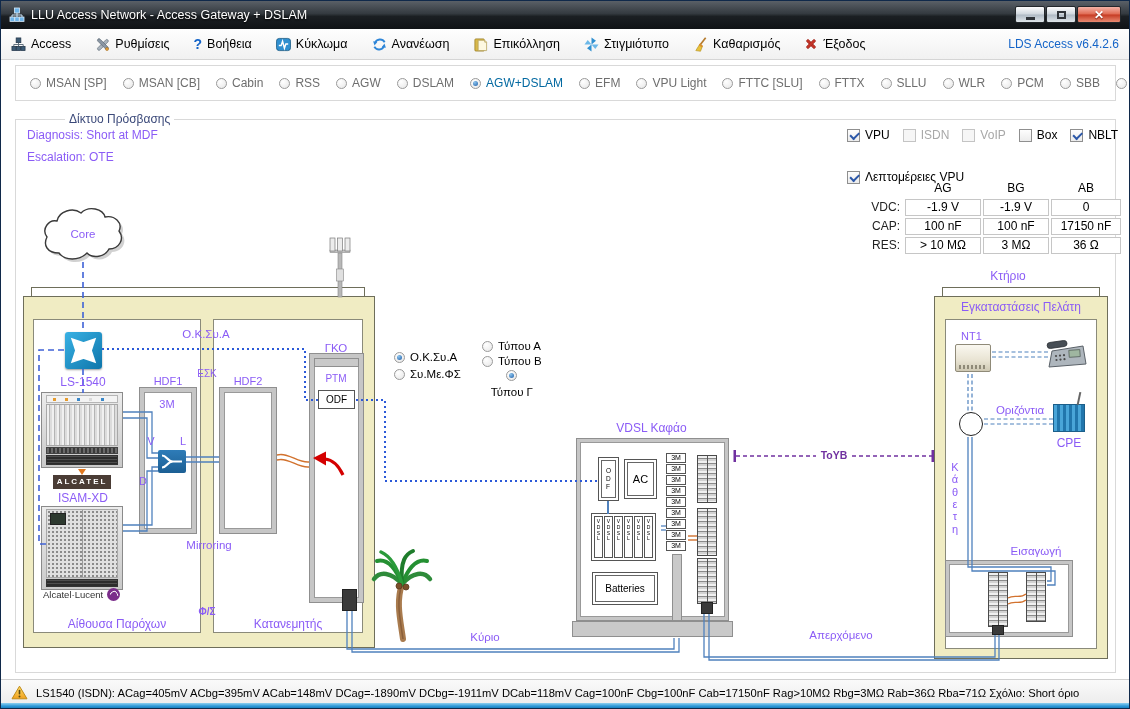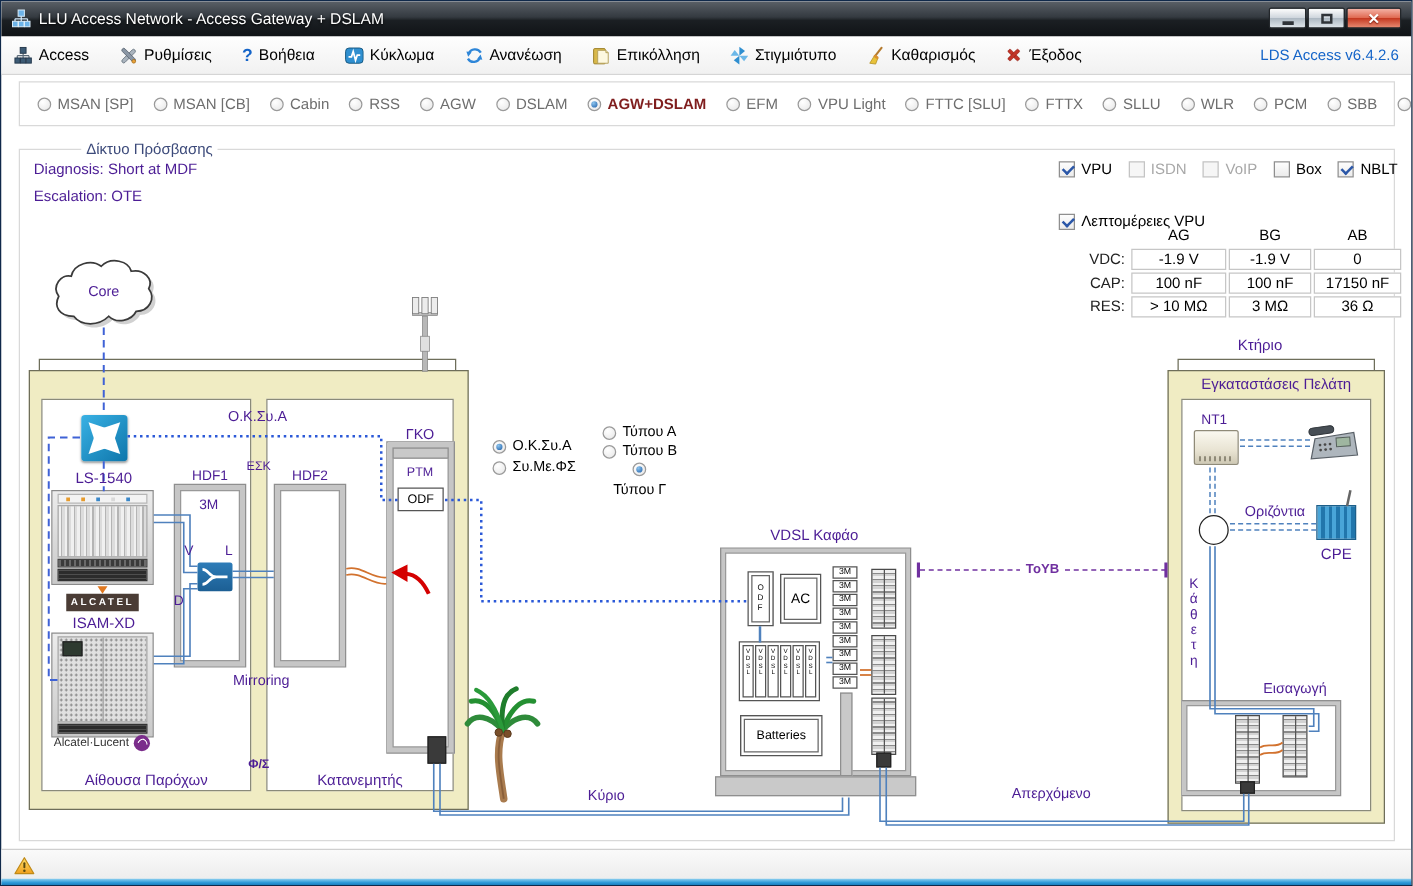--- a/index.html
+++ b/index.html
@@ -4,21 +4,21 @@
 <style>
   html,body{margin:0;padding:0;background:#555;}
   *{box-sizing:border-box;}
   .window{
     position:relative;width:1130px;height:709px;background:#fff;
     font-family:"Liberation Sans",sans-serif;font-size:12px;color:#000;
     border:1px solid #10294a;overflow:hidden;cursor:default;
   }
   .ab{position:absolute;}
   .ctr{text-align:center;}
-  .lbl{position:absolute;font-size:11.5px;color:#4c1d95;white-space:nowrap;z-index:6;line-height:1.15;}
+  .lbl{position:absolute;font-size:11.5px;color:#8b5cf6;white-space:nowrap;z-index:6;line-height:1.15;}
   
   .titlebar{position:absolute;left:0;top:0;width:100%;height:28px;
     background:linear-gradient(180deg,#5a6067 0%,#343a40 45%,#1b1f23 55%,#101316 100%);
     display:flex;align-items:center;padding:0 8px;color:#fff;z-index:10;}
   .titlebar .ttl{font-size:12.5px;margin-left:6px;text-shadow:0 1px 2px #000;}
   .win-btns{position:absolute;top:5px;right:8px;display:flex;gap:1px;z-index:11;}
   .wbtn{width:30px;height:17px;border:1px solid #23272b;border-radius:2px;
     background:linear-gradient(180deg,#fdfdfd 0%,#cfd6dd 48%,#aeb9c3 52%,#dfe5ea 100%);
     display:flex;align-items:center;justify-content:center;cursor:pointer;position:relative;}
   .wbtn.close{width:44px;background:linear-gradient(180deg,#f4b2a6 0%,#e06a52 48%,#c53a22 52%,#e88a72 100%);}
@@ -36,21 +36,21 @@
   
   .gbox{position:absolute;border:1px solid #d9d9d9;background:transparent;z-index:0;}
   .gbox-lbl{position:absolute;background:#fff;padding:0 4px;color:#3c4a7a;font-size:12px;z-index:2;}
   
   .radio{width:11px;height:11px;border:1px solid #9a9a9a;border-radius:50%;
     background:radial-gradient(circle at 35% 30%,#fff,#e6e6e6);display:inline-block;position:relative;flex:none;}
   .selected>.radio::after{content:"";position:absolute;left:2px;top:2px;width:5px;height:5px;border-radius:50%;
     background:radial-gradient(circle at 35% 30%,#8cc4ee,var(--selection-blue,#1f5fa8));}
   .opt{display:inline-flex;align-items:center;gap:5px;cursor:pointer;}
   .opt .olbl{color:#6e6e6e;font-size:12px;white-space:nowrap;}
-  .opt.selected .olbl{color:#7f1d1d;font-weight:bold;}
+  .opt.selected .olbl{color:#0369a1;font-weight:normal;}
   .vopt{display:flex;align-items:center;gap:5px;cursor:pointer;margin-bottom:5px;}
   .vopt .olbl{color:#000;font-size:11.5px;white-space:nowrap;}
   .modes{position:absolute;left:14px;top:64px;width:1101px;height:36px;border:1px solid #d9d9d9;
     display:flex;align-items:center;justify-content:space-between;padding:0 14px;z-index:3;gap:16px;}
   .checkbox{width:13px;height:13px;border:1px solid #8f8f8f;background:linear-gradient(180deg,#fdfdfd,#ececec);
     display:inline-block;position:relative;flex:none;}
   .filt{display:inline-flex;align-items:center;gap:5px;cursor:pointer;}
   .filt .flbl{font-size:12px;color:#000;white-space:nowrap;}
   .filt.checked .checkbox::after{content:"";position:absolute;left:2px;top:2.5px;width:7px;height:3.5px;
     border-left:2px solid #2b57a8;border-bottom:2px solid #2b57a8;transform:rotate(-45deg);}
@@ -675,17 +675,18 @@
       <defs>
           <linearGradient id="wg" x1="0" y1="0" x2="0" y2="1">
         <stop offset="0" stop-color="#ffe06a"></stop>
             <stop offset="1" stop-color="#f0a01e"></stop>
       </linearGradient>
         </defs>
       <path d="M8.5,1.2 L16,13.8 L1,13.8 Z" fill="url(#wg)" stroke="#c08a18" stroke-width="1" stroke-linejoin="round"></path>
       <rect x="7.7" y="4.8" width="1.6" height="4.8" rx="0.8" fill="#5a4a10"></rect>
       <circle cx="8.5" cy="11.6" r="1" fill="#5a4a10"></circle>
     </svg>
+    <span class="status-msg">LS1540 (ISDN): ACag=405mV ACbg=395mV ACab=148mV DCag=-1890mV DCbg=-1911mV DCab=118mV Cag=100nF Cbg=100nF Cab=17150nF Rag&gt;10MΩ Rbg=3MΩ Rab=36Ω Rba=71Ω Σχόλιο: Short όριο</span>
   </div>
   <div class="grip"></div>
   <div class="bottom-strip"></div>
 
 </div>
 
 </body></html>

